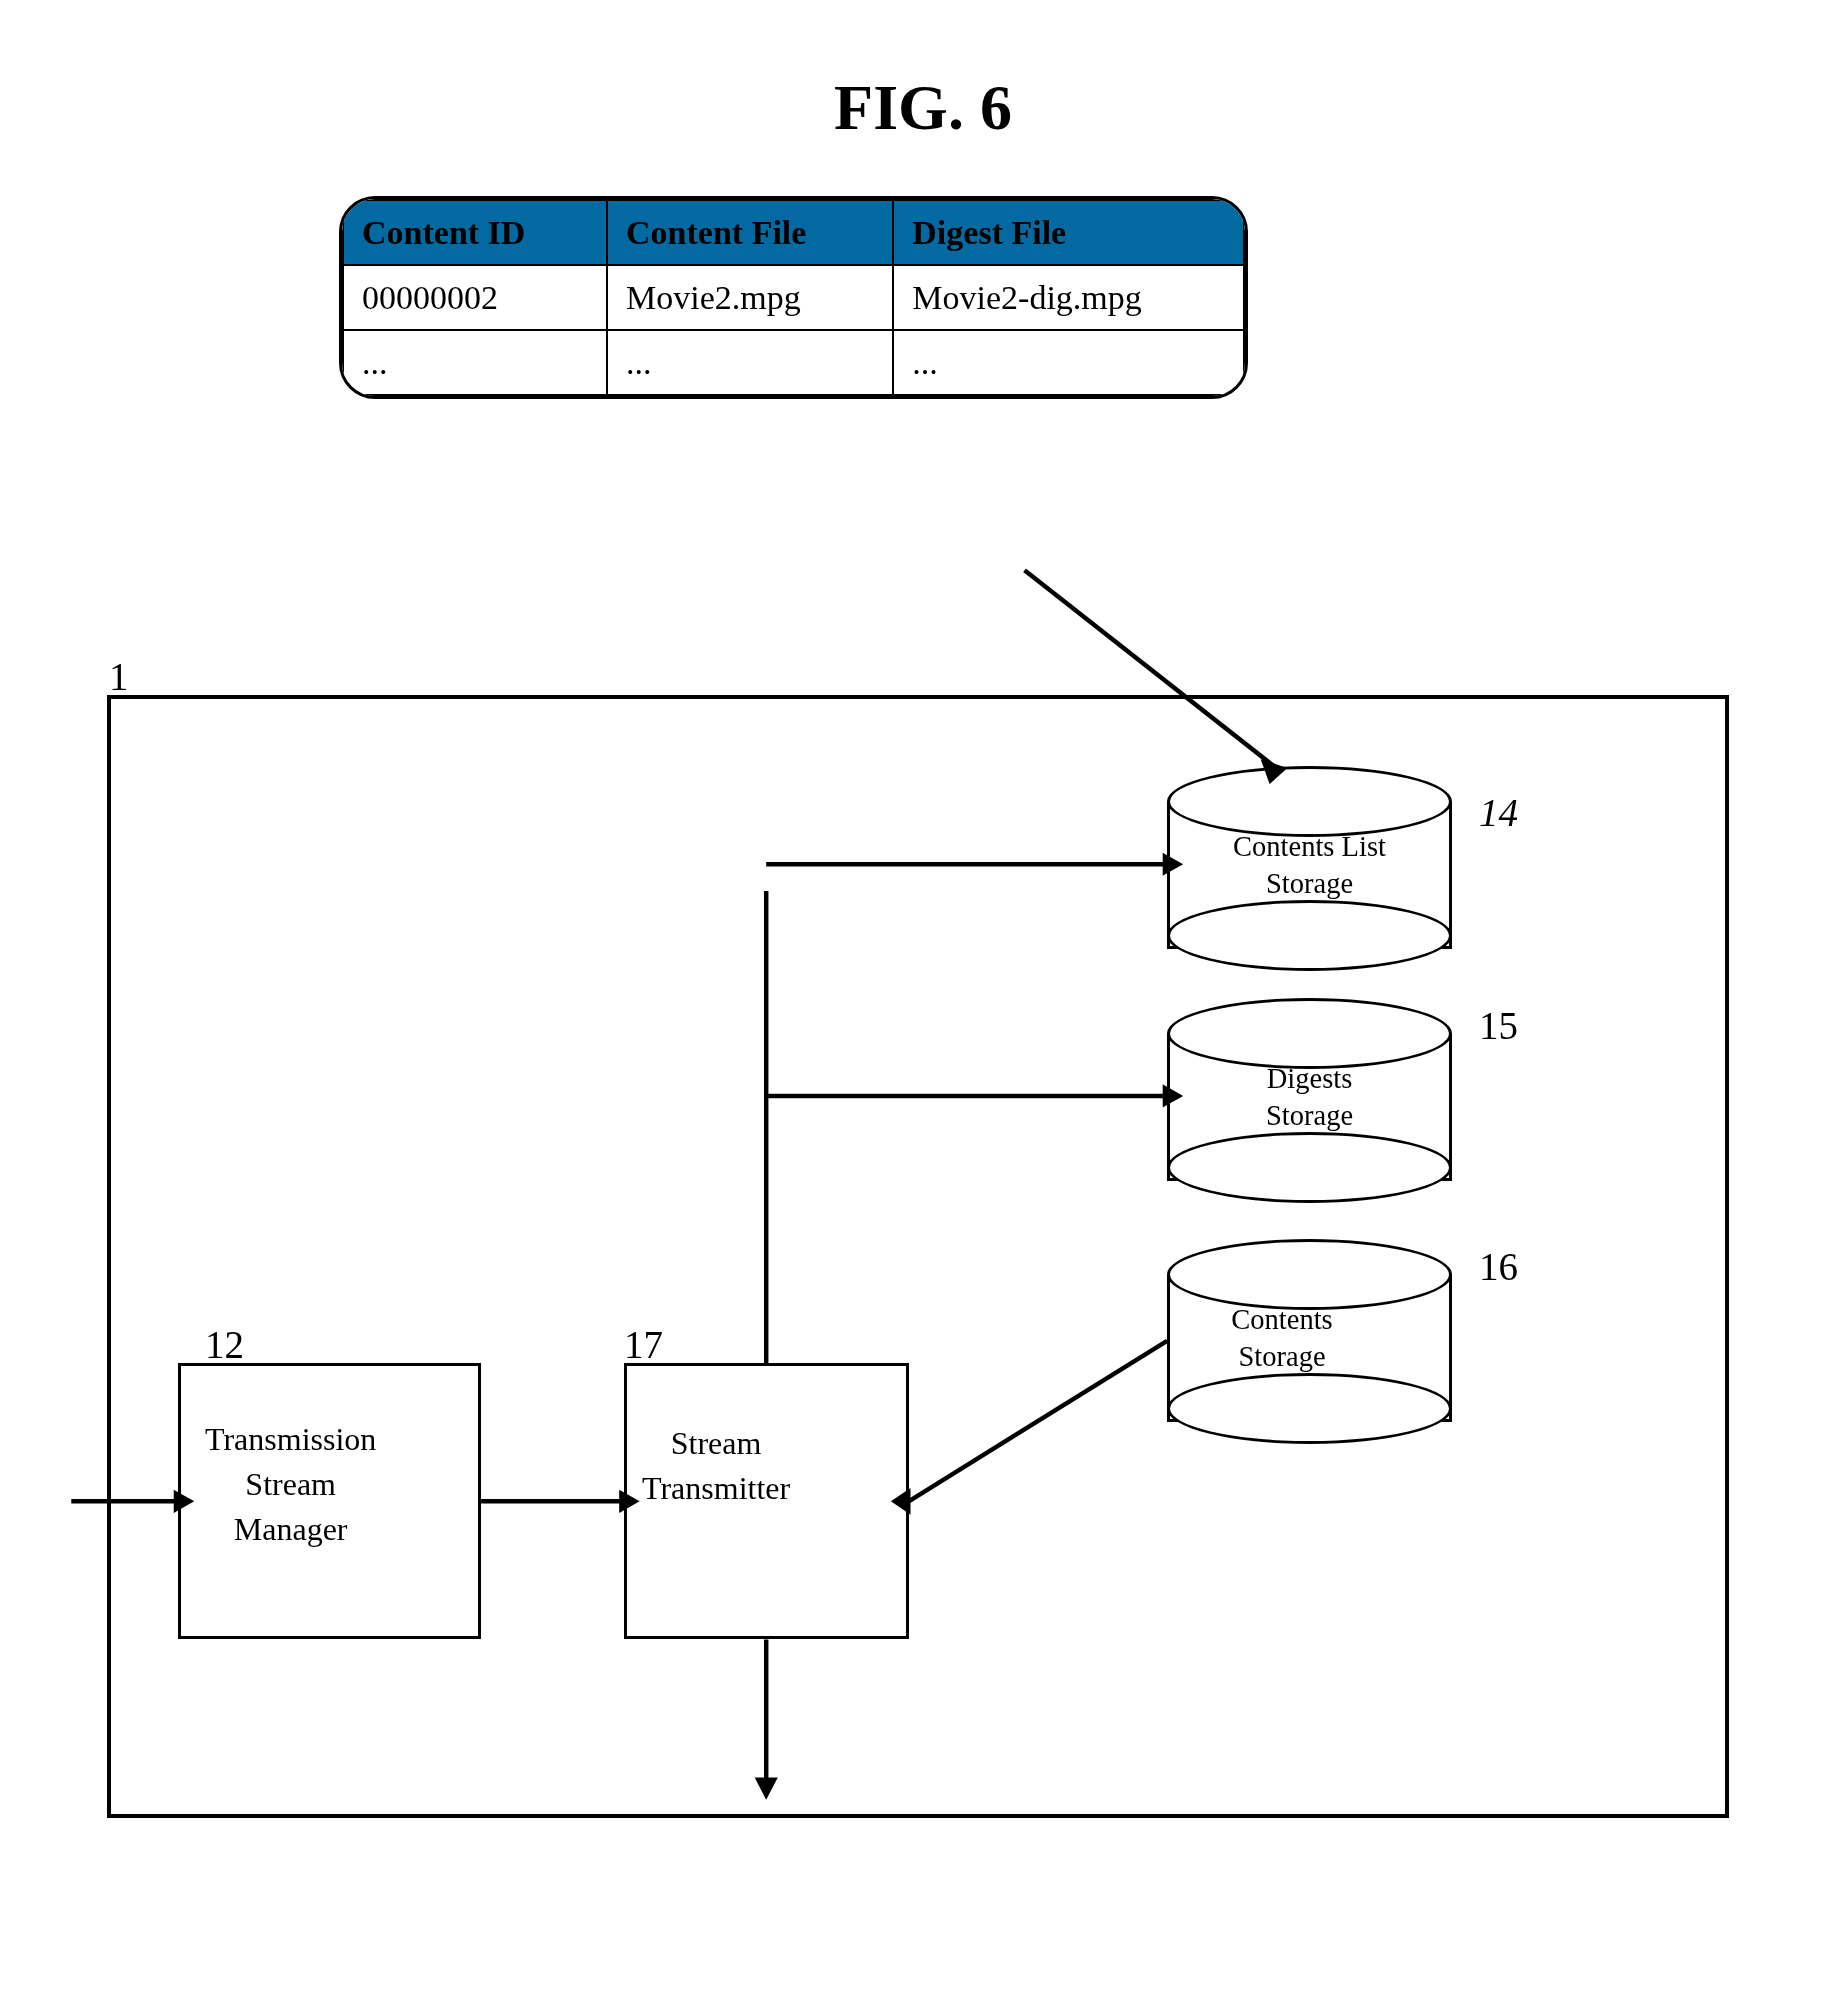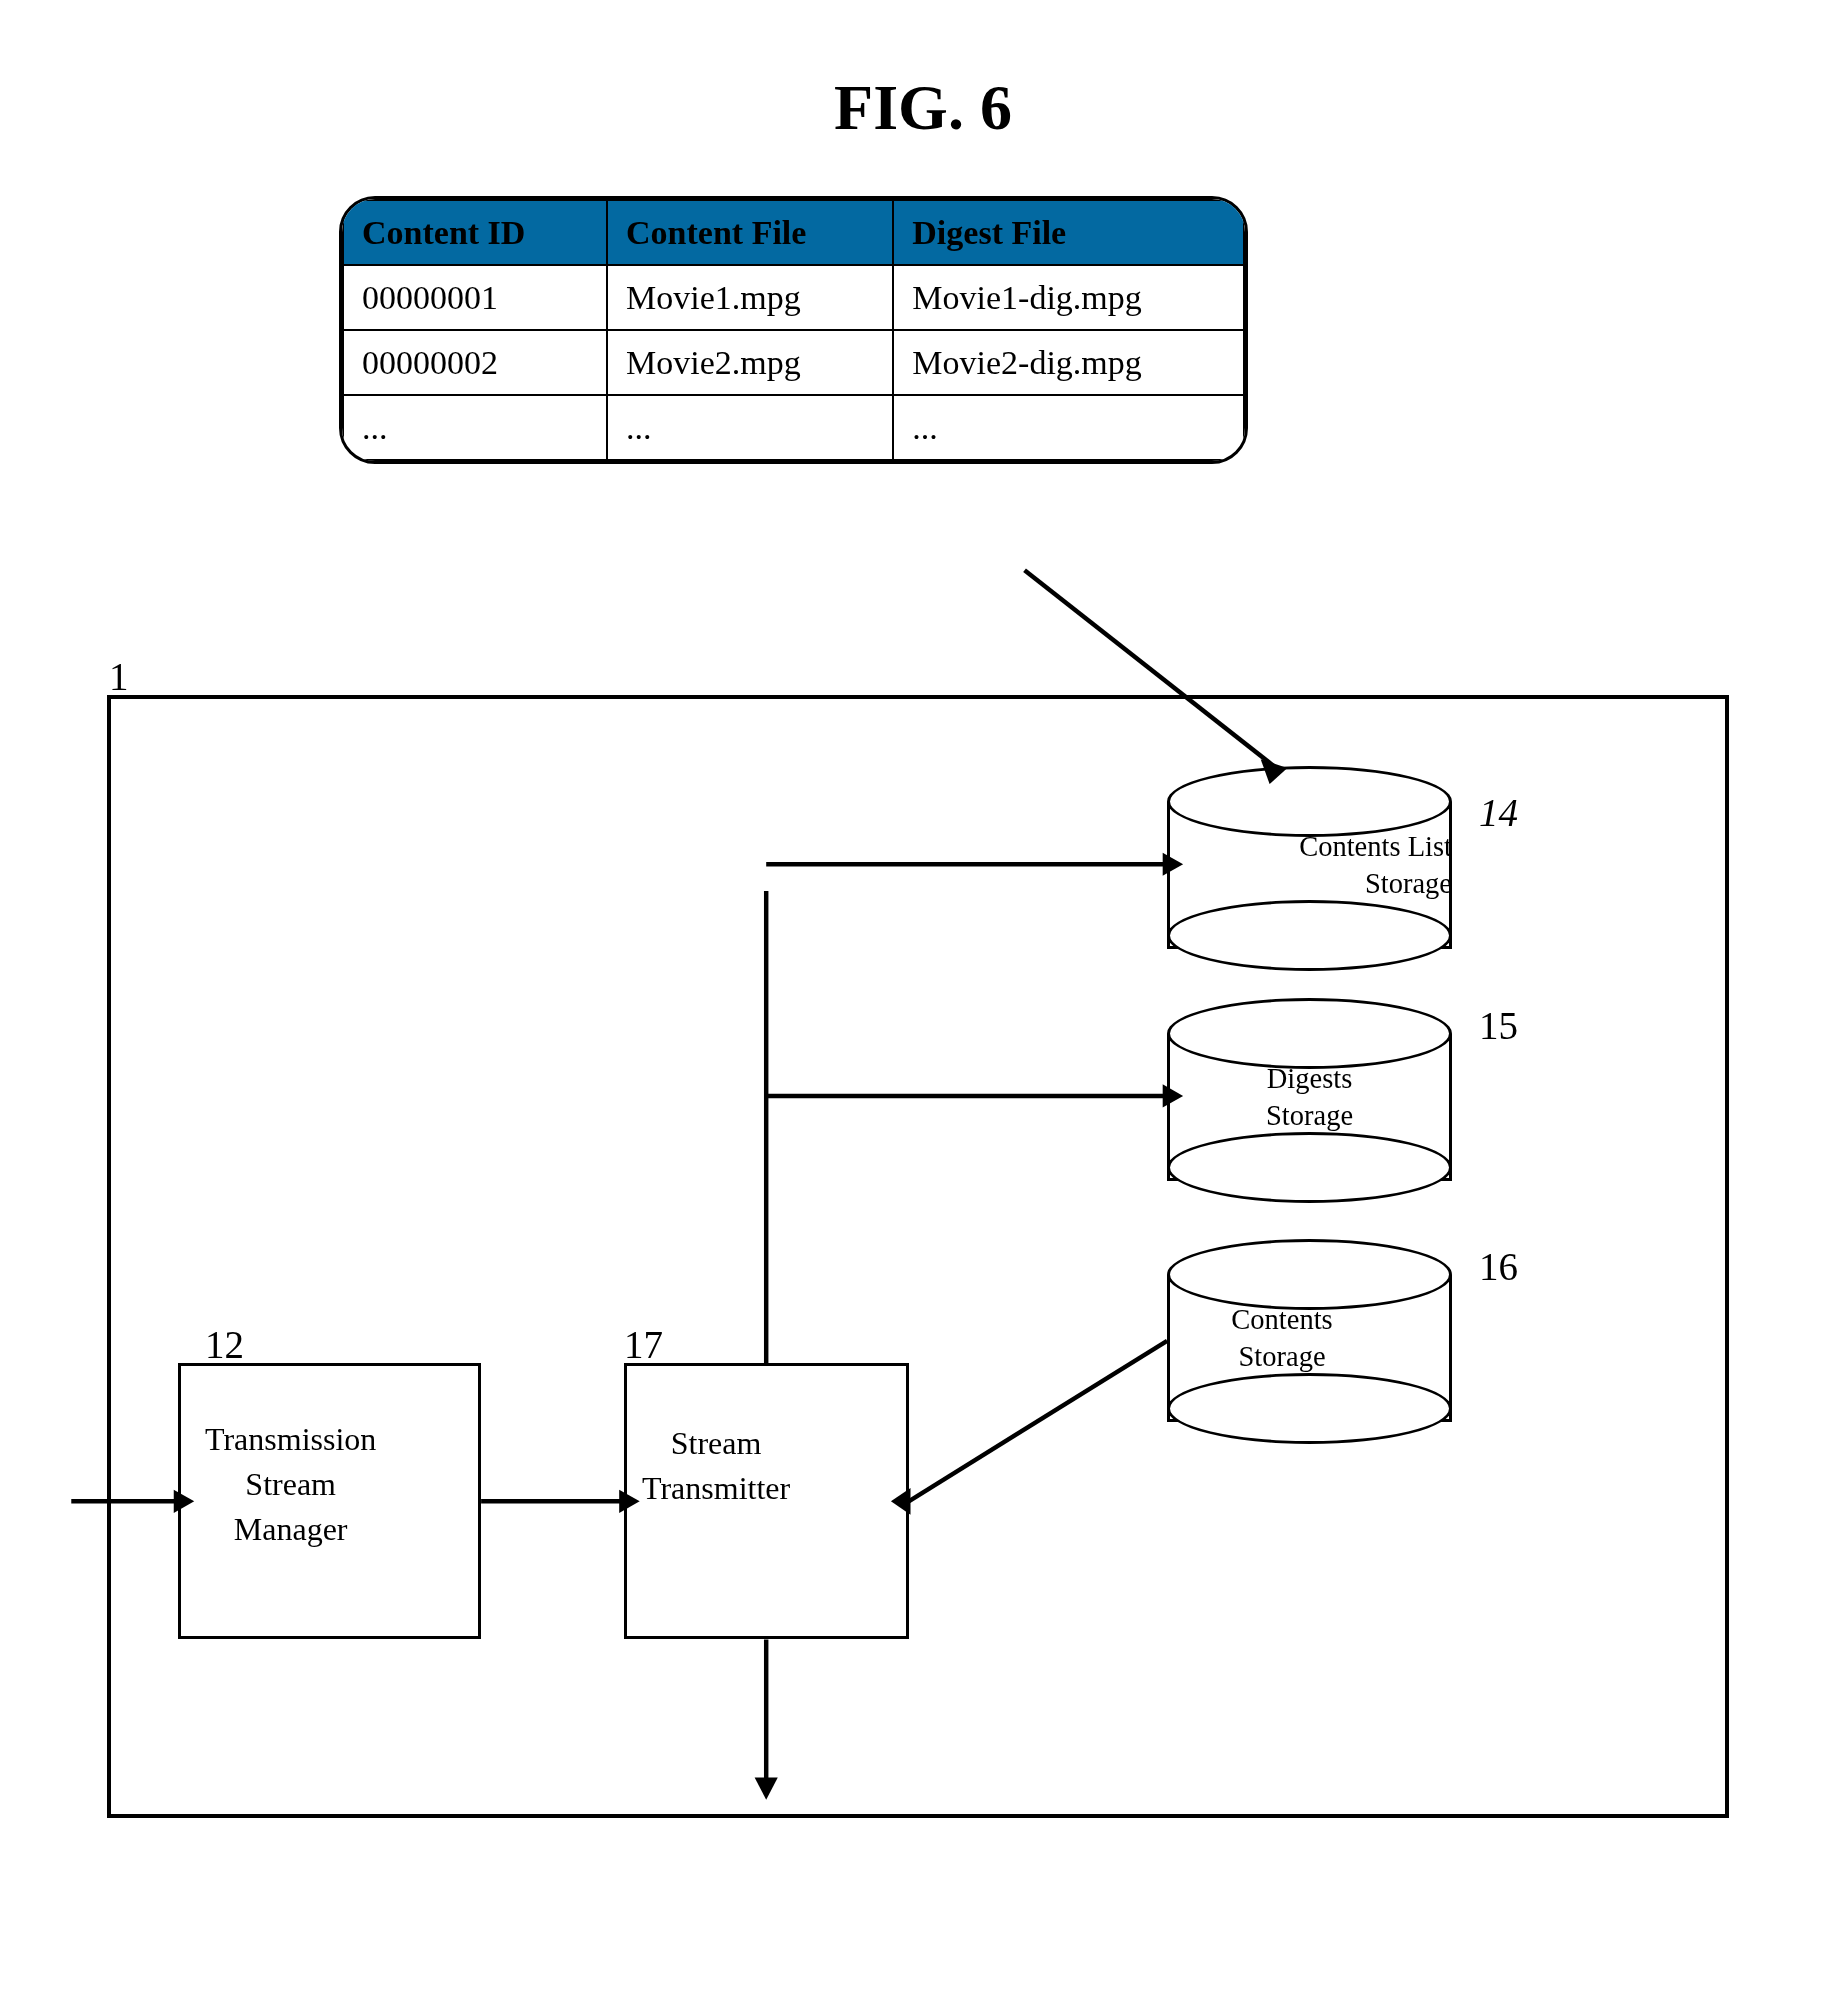--- a/index.html
+++ b/index.html
@@ -150,25 +150,20 @@
     <table class="content-table">
       <thead>
         <tr>
           <th>Content ID</th>
           <th>Content File</th>
           <th>Digest File</th>
         </tr>
       </thead>
       <tbody>
         <tr>
-          <td>00000001</td>
-          <td>Movie1.mpg</td>
-          <td>Movie1-dig.mpg</td>
-        </tr>
-        <tr>
           <td>00000002</td>
           <td>Movie2.mpg</td>
           <td>Movie2-dig.mpg</td>
         </tr>
         <tr>
           <td>...</td>
           <td>...</td>
           <td>...</td>
         </tr>
       </tbody>
@@ -192,21 +187,21 @@
 
 <div class="cylinder-14">
   <div style="position:relative; width:285px; height:205px;">
 
     <div style="position:absolute;top:36px;left:0;width:285px;height:147px;background:#fff;border:3.6px solid #000;border-top:none;"></div>
 
     <div style="position:absolute;top:0;left:0;width:285px;height:71px;background:#fff;border:3.6px solid #000;border-radius:50%;"></div>
 
     <div style="position:absolute;bottom:0px;left:0;width:285px;height:71px;background:#fff;border:3.6px solid #000;border-radius:50%;"></div>
 
-    <div style="position:absolute;top:62px;left:0;width:285px;text-align:right;font-size:28.5px;line-height:1.3;">
+    <div style="position:absolute;top:62px;left:0;width:285px;text-align:center;font-size:28.5px;line-height:1.3;">
       <span>Contents List</span><br>
       <span>Storage</span>
     </div>
   </div>
 </div>
 
 <div class="cylinder-15">
   <div style="position:relative; width:281px; height:205px;">
     <div style="position:absolute;top:36px;left:0;width:285px;height:147px;background:#fff;border:3.6px solid #000;border-top:none;"></div>
     <div style="position:absolute;top:0;left:0;width:285px;height:71px;background:#fff;border:3.6px solid #000;border-radius:50%;"></div>

